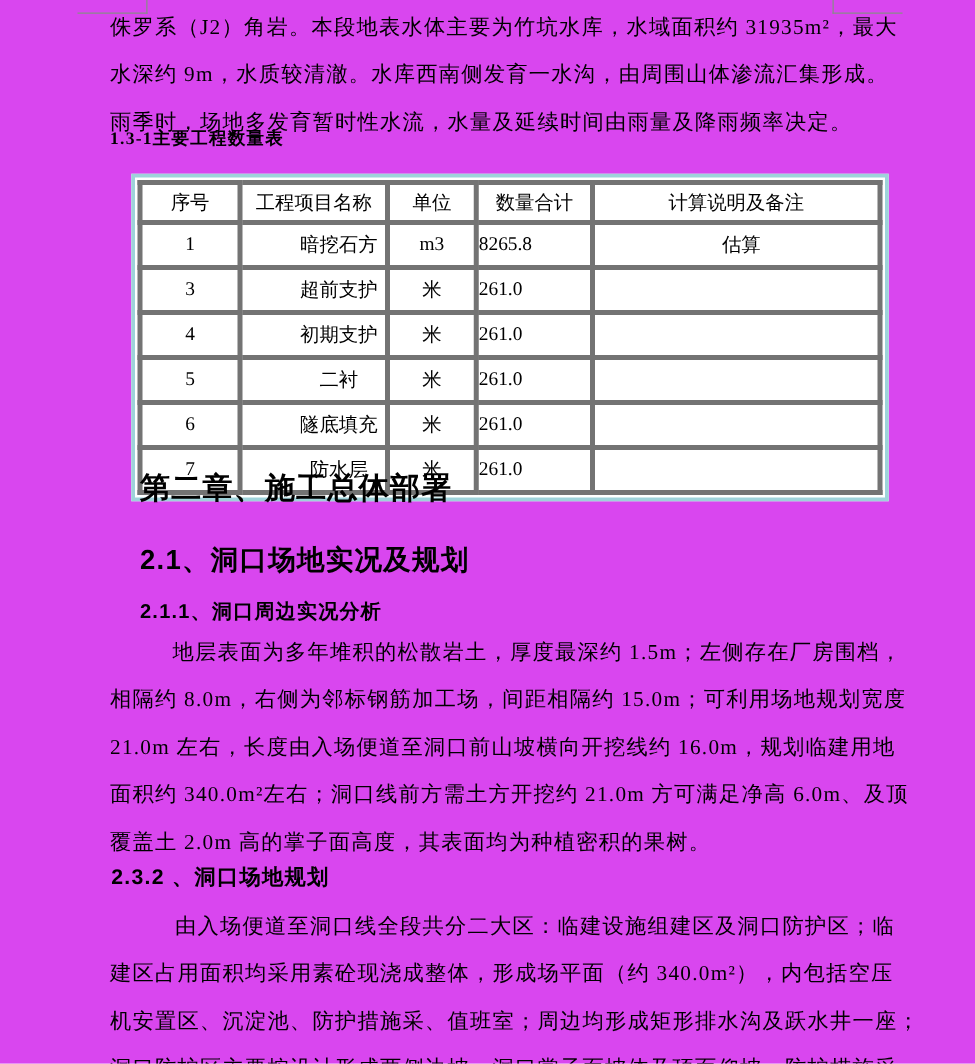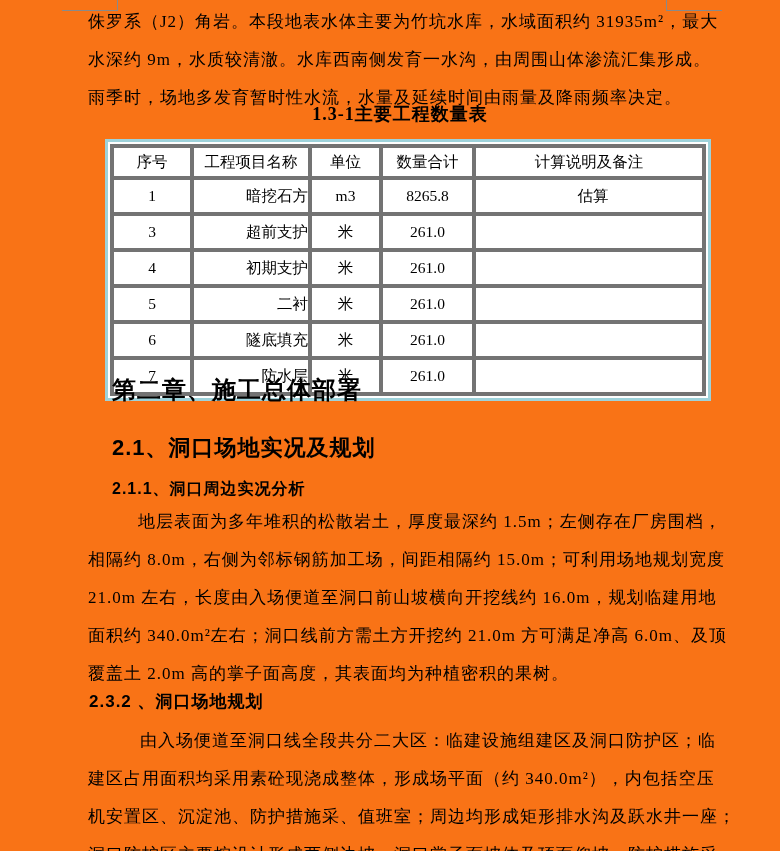--- a/index.html
+++ b/index.html
@@ -1,61 +1,61 @@
 <!DOCTYPE html>
 <html><head>
 <meta charset="utf-8">
 <style>
   html,body { margin:0; padding:0; background:#fff; }
   .page {
     position:relative; width:780px; height:851px;
-    background:#f97316; overflow:hidden;
+    background:#d946ef; overflow:hidden;
     font-family:"Liberation Serif","DejaVu Serif",serif;
     color:#000;
   }
   
   .crop { position:absolute; background:#8a8a8a; }
   .crop-tl-h { left:62px;  top:10px; width:56px; height:1px; }
   .crop-tl-v { left:117px; top:0;    width:1px;  height:11px; }
   .crop-tr-h { left:666px; top:10px; width:56px; height:1px; }
   .crop-tr-v { left:666px; top:0;    width:1px;  height:11px; }
 
   .para { position:absolute; font-size:17px; line-height:38px; letter-spacing:1px; }
   .para .line { white-space:nowrap; }
   .para1   { left:88px; top:3px;   width:632px; }
   .para211 { left:88px; top:503px; width:632px; }
   .para232 { left:88px; top:722px; width:632px; }
   .para211 .line:first-child { text-indent:50px; }
   .para232 .line:first-child { text-indent:52px; }
 
   .caption {
     position:absolute; left:88px; top:102px; width:624px;
-    text-align:center; font-weight:bold; font-size:18px; letter-spacing:1px;
+    text-align:left; font-weight:bold; font-size:14px; letter-spacing:1px;
   }
 
   .tablewrap {
     position:absolute; left:105px; top:139px;
     border:3px solid #9ed2da; padding:2px; background:#fff;
   }
   .tablewrap table { border-collapse:collapse; table-layout:fixed; }
   .tablewrap th, .tablewrap td {
     border:4px solid #737373; font-size:15.5px; font-weight:normal;
     vertical-align:middle; padding:0; overflow:hidden; white-space:nowrap;
   }
   .tablewrap th { height:28px; text-align:center; }
   .tablewrap td { height:32px; }
   .tablewrap col.c0 { width:80px; }
   .tablewrap col.c1 { width:118px; }
   .tablewrap col.c2 { width:71px; }
   .tablewrap col.c3 { width:93px; }
   .tablewrap col.c4 { width:230px; }
   .tablewrap td:nth-child(1) { text-align:center; }
-  .tablewrap td:nth-child(2) { text-align:right; padding-left:40px; }
+  .tablewrap td:nth-child(2) { text-align:center; padding-left:40px; }
   .tablewrap td:nth-child(3) { text-align:center; }
-  .tablewrap td:nth-child(4) { text-align:center; }
+  .tablewrap td:nth-child(4) { text-align:left; }
   .tablewrap td:nth-child(5) { text-align:center; padding-left:8px; }
 
   .hd {
     position:absolute; margin:0; font-weight:bold; color:#000;
     font-family:"Liberation Sans","DejaVu Sans",sans-serif;
     white-space:nowrap; letter-spacing:1px;
   }
   .chapter { left:112px; top:374px; font-size:24px; }
   .s21     { left:112px; top:433px; font-size:22px; }
   .s211    { left:112px; top:479px; font-size:16px; }

